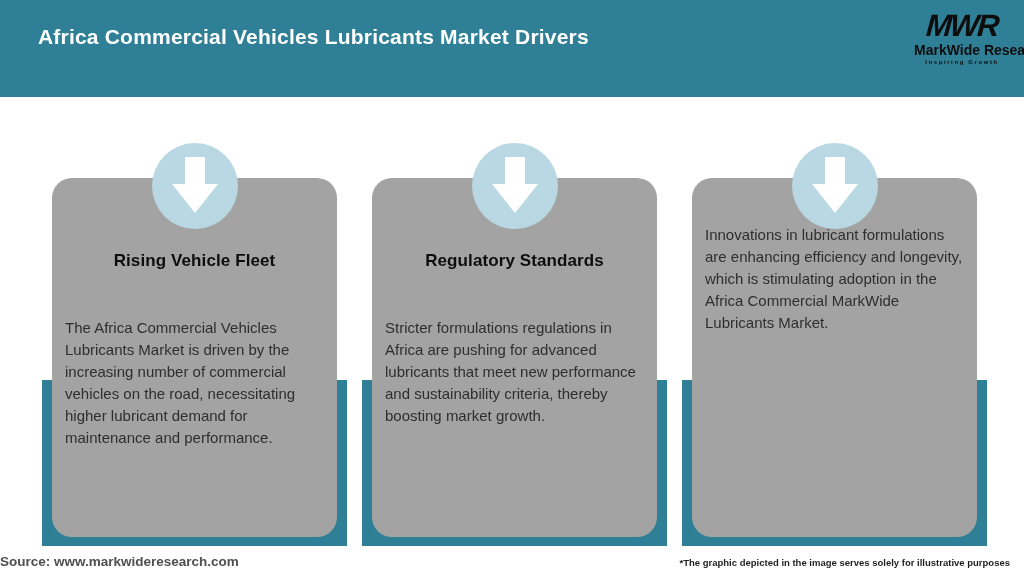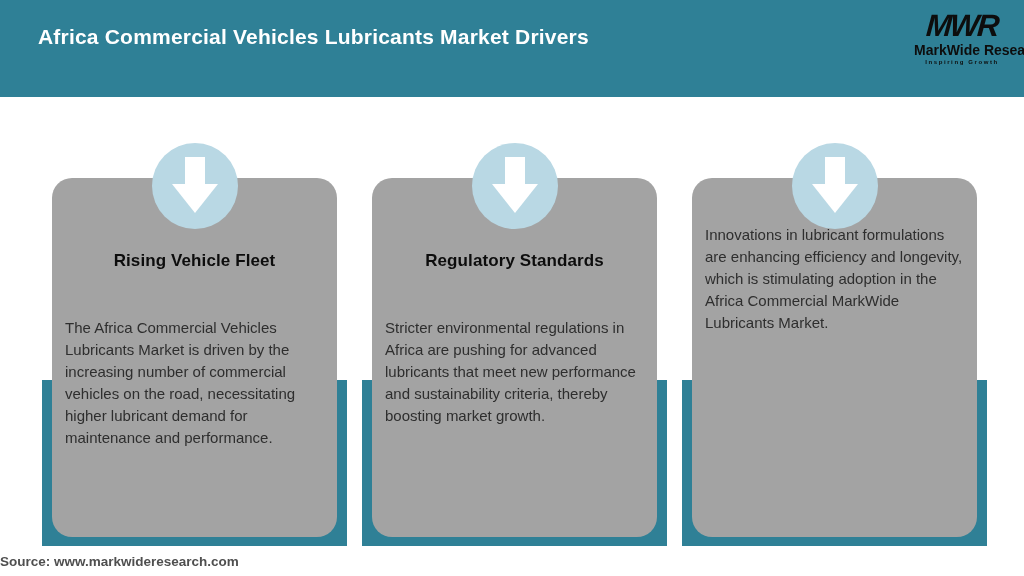--- a/index.html
+++ b/index.html
@@ -190,34 +190,35 @@
     <div class="card-wrap c2">
       <div class="backing"></div>
       <div class="card">
         <div class="icon-circle">
           <div class="arrow">
             <div class="stem"></div>
             <div class="head"></div>
           </div>
         </div>
         <h2 class="card-title">Regulatory Standards</h2>
-        <p class="card-body">Stricter environmental regulations in Africa are pushing for advanced lubricants that meet new performance and sustainability criteria, thereby boosting market growth.</p>
+        <p class="card-body">Stricter formulations regulations in Africa are pushing for advanced lubricants that meet new performance and sustainability criteria, thereby boosting market growth.</p>
       </div>
     </div>
 
     <div class="card-wrap c3">
       <div class="backing"></div>
       <div class="card">
         <div class="icon-circle">
           <div class="arrow">
             <div class="stem"></div>
             <div class="head"></div>
           </div>
         </div>
         <p class="card-body">Innovations in lubricant formulations are enhancing efficiency and longevity, which is stimulating adoption in the Africa Commercial MarkWide Lubricants Market.</p>
       </div>
     </div>
 
   </div>
 
   <div class="source">Source: www.markwideresearch.com</div>
+  <div class="disclaimer">*The graphic depicted in the image serves solely for illustrative purposes</div>
 
 </div>
 
 </body></html>

